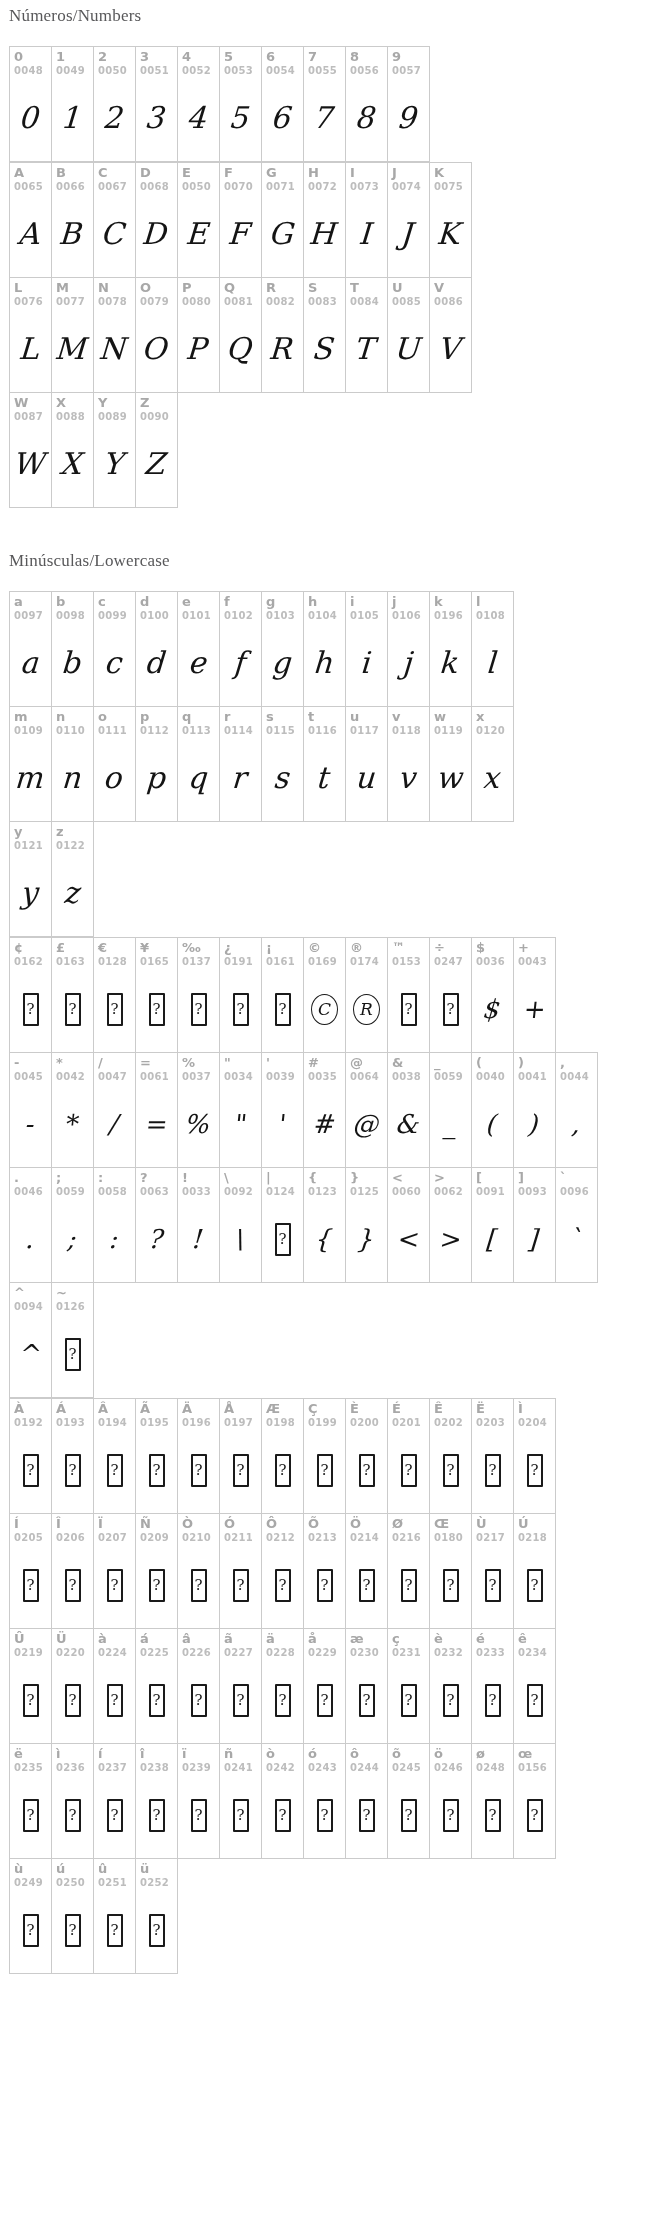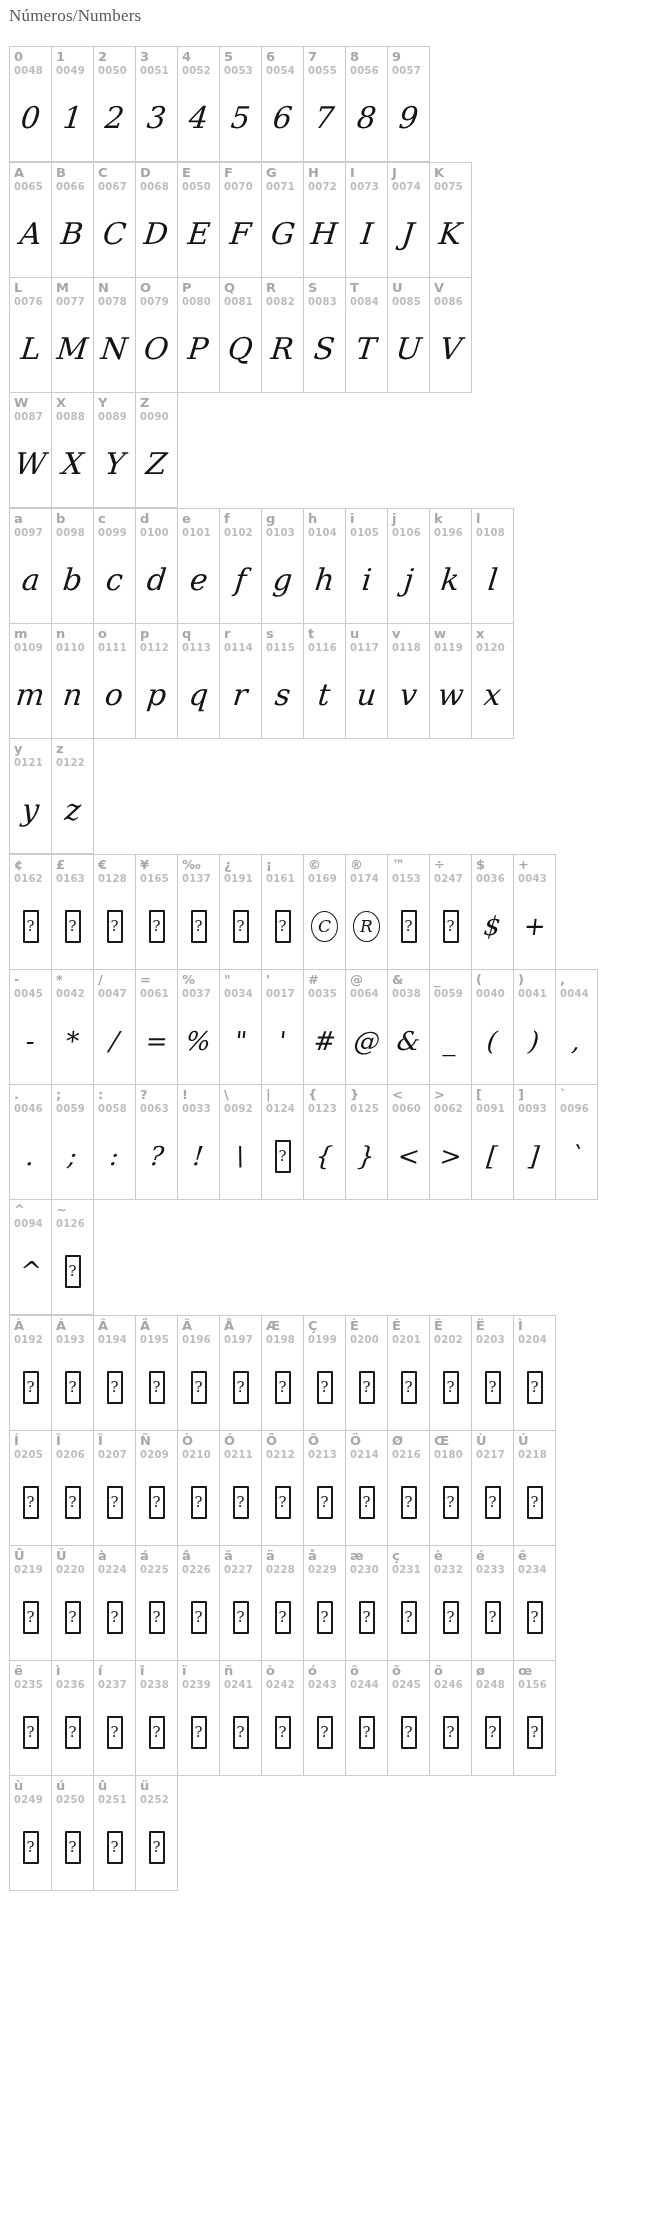--- a/index.html
+++ b/index.html
@@ -316,20 +316,21 @@
         <div class="cell">
           <div class="cell-char">Z</div>
           <div class="cell-code">0090</div>
           <div class="cell-glyph">
             <span class="g">Z</span>
           </div>
         </div>
       </div>
     </section>
     <section class="sec-lowercase">
+      <h2 class="section-title">Minúsculas/Lowercase</h2>
       <div class="grid-row">
         <div class="cell">
           <div class="cell-char">a</div>
           <div class="cell-code">0097</div>
           <div class="cell-glyph">
             <span class="g">a</span>
           </div>
         </div>
         <div class="cell">
           <div class="cell-char">b</div>
@@ -644,21 +645,21 @@
         </div>
         <div class="cell">
           <div class="cell-char">"</div>
           <div class="cell-code">0034</div>
           <div class="cell-glyph">
             <span class="g">"</span>
           </div>
         </div>
         <div class="cell">
           <div class="cell-char">'</div>
-          <div class="cell-code">0017</div>
+          <div class="cell-code">0039</div>
           <div class="cell-glyph">
             <span class="g">'</span>
           </div>
         </div>
         <div class="cell">
           <div class="cell-char">#</div>
           <div class="cell-code">0035</div>
           <div class="cell-glyph">
             <span class="g">#</span>
           </div>

